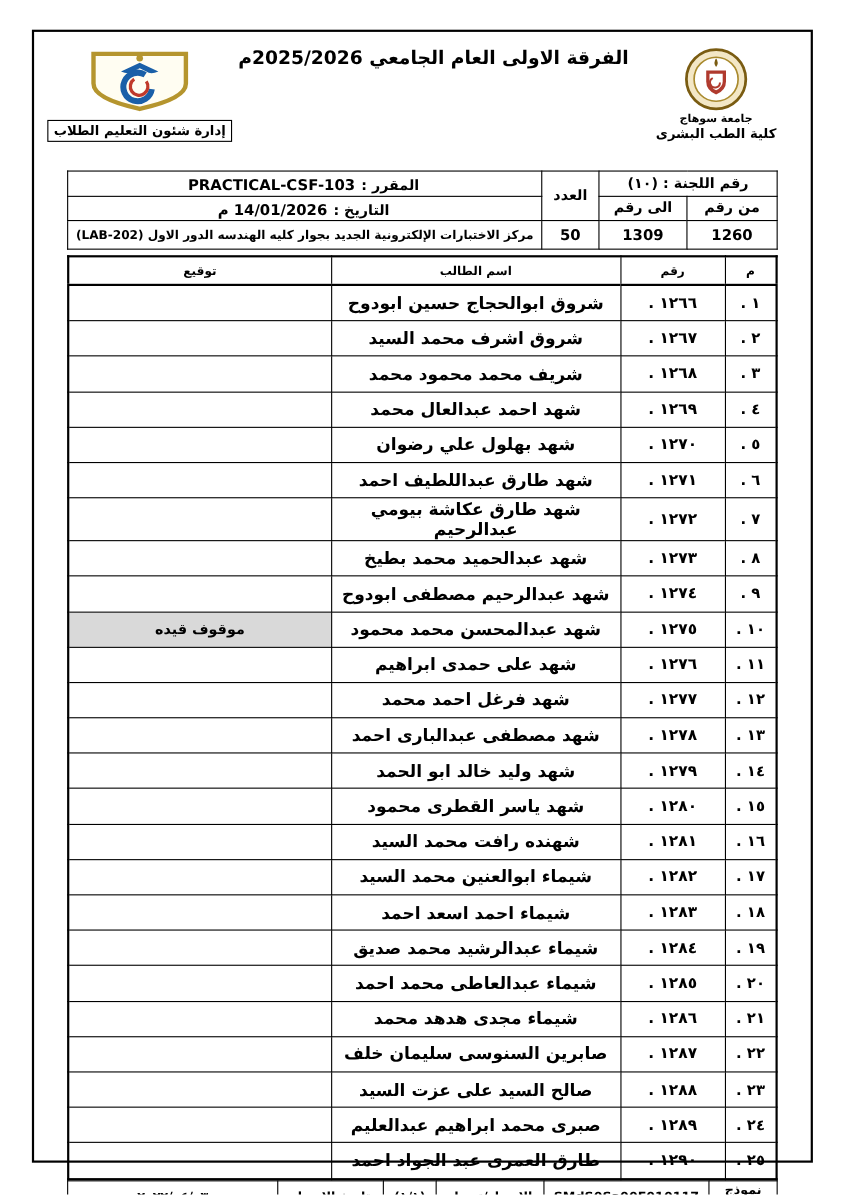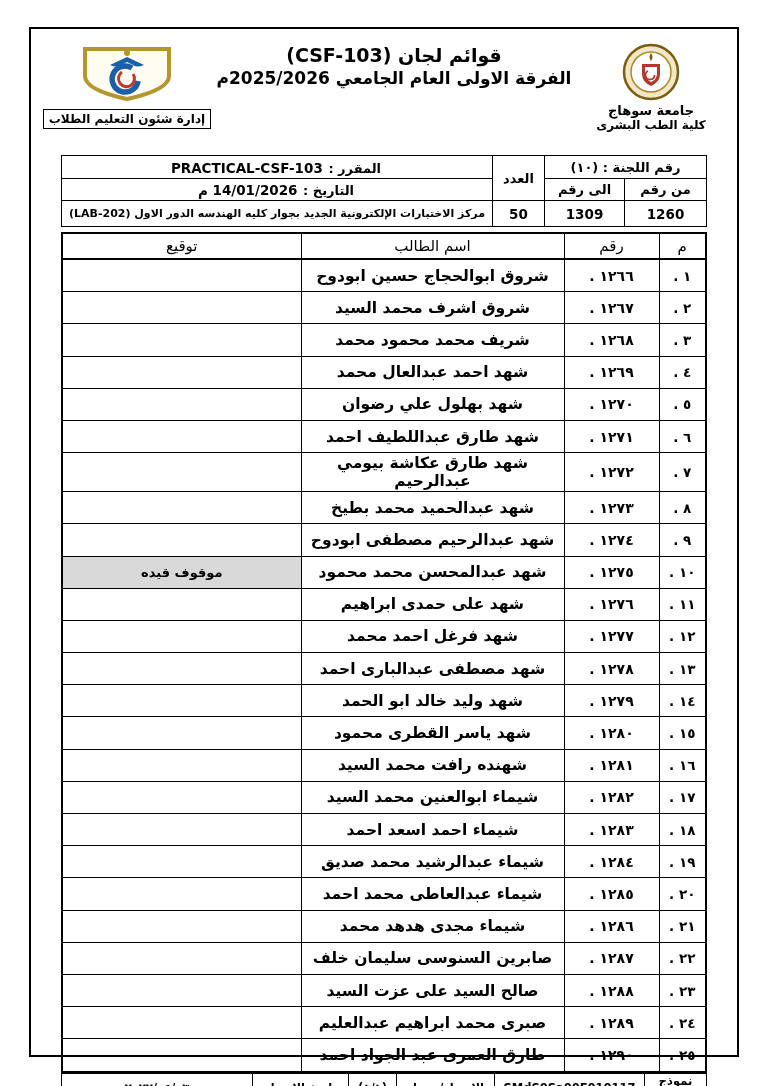--- a/index.html
+++ b/index.html
@@ -8,41 +8,41 @@
     font-family:"DejaVu Sans",sans-serif;position:relative;overflow:hidden;direction:rtl;
   }
   .page{
     position:absolute;top:27px;left:29px;width:710px;height:1030px;
     border:2px solid #000;box-sizing:border-box;
     padding:8px 30px 6px 30px;display:flex;flex-direction:column;
   }
   
   .header{display:flex;justify-content:space-between;align-items:flex-start;min-height:114px;}
   .uni-block{width:112px;display:flex;flex-direction:column;align-items:center;padding-top:6px;}
-  .uni-cap1{font-size:13px;font-weight:bold;margin-top:2px;}
+  .uni-cap1{font-size:10px;font-weight:bold;margin-top:2px;}
   .uni-cap2{font-size:12px;font-weight:bold;}
   .center-block{flex:1;display:flex;flex-direction:column;align-items:center;padding-top:4px;}
   .accred-row{display:flex;gap:34px;direction:ltr;align-items:flex-start;}
   .title1{font-size:19px;font-weight:bold;margin-top:3px;}
   .title2{font-size:17px;font-weight:bold;margin-top:2px;}
   .admin-block{width:132px;display:flex;flex-direction:column;align-items:center;padding-top:8px;}
   .admin-cap{border:1.5px solid #000;font-size:12px;font-weight:bold;padding:2px 5px;margin-top:6px;white-space:nowrap;}
   
   .info-table{width:100%;border-collapse:collapse;table-layout:fixed;font-weight:bold;margin-top:4px;}
   .info-table td{border:1px solid #000;text-align:center;padding:1px 4px;vertical-align:middle;}
   .info-table tr:nth-child(1) td{height:20px;}
   .info-table tr:nth-child(2) td{height:18px;}
   .info-table tr:nth-child(3) td{height:23px;}
   .cell-right{text-align:right;padding-right:6px !important;}
   .lbl{font-size:13px;}
   .val{font-size:13.5px;}
   .loc{font-size:11px;}
   
   .students-table{width:100%;border-collapse:collapse;table-layout:fixed;text-align:center;margin-top:5px;border:2px solid #000;}
-  .students-table th{border:1px solid #000;border-bottom:2.5px solid #000;font-size:15px;height:22px;font-weight:normal;}
+  .students-table th{border:1px solid #000;border-bottom:2.5px solid #000;font-size:11px;height:22px;font-weight:bold;}
   .students-table td{border:1px solid #000;height:29.2px;overflow:hidden;vertical-align:middle;}
   td.serial-cell{font-size:13.5px;font-weight:bold;}
   td.number-cell{font-size:14px;font-weight:bold;}
   td.name-cell{font-size:15.5px;font-weight:bold;}
   td.suspended{background:#d9d9d9;font-size:13px;font-weight:bold;}
   
   .footer-table{width:100%;border-collapse:collapse;table-layout:fixed;margin-top:auto;font-weight:bold;}
   .footer-table td{border:1px solid #000;height:20px;text-align:center;font-size:11.5px;padding:0 2px;vertical-align:middle;}
   .code-cell{font-size:12px;}
 </style>
@@ -60,21 +60,20 @@
         <path d="M29 10 q3 4 0 8 q-3 -4 0 -8z" fill="#7a5c12"></path>
         <path d="M20 21 h18 v10 q0 8 -9 12 q-9 -4 -9 -12 z" fill="#b03a2e"></path>
         <path d="M23 24 h12 v7 q0 5 -6 8 q-6 -3 -6 -8 z" fill="#ffffff"></path>
         <path d="M26 28 a4.5 4.5 0 1 0 6.5 4" fill="none" stroke="#b03a2e" stroke-width="1.8"></path>
       </svg>
       <div class="uni-cap1">جامعة سوهاج</div>
       <div class="uni-cap2">كلية الطب البشرى</div>
     </div>
 
     <div class="center-block">
-      <div class="title1">قوائم لجان (CSF-103)</div>
       <div class="title2">الفرقة الاولى العام الجامعي 2025/2026م</div>
     </div>
 
     <div class="admin-block">
       <svg width="98" height="58" viewBox="0 0 98 58">
         <path d="M7 4 h84 v27 q0 14 -42 23 q-42 -9 -42 -23 z" fill="#fffdf2" stroke="#b5952e" stroke-width="4"></path>
         <circle cx="49" cy="8" r="3" fill="#b5952e"></circle>
         <path d="M49 12 l-17 8 q7 3 11 0 l6 -3 l6 3 q4 3 11 0 z" fill="#1a5fa8"></path>
         <path d="M60 36 a13 13 0 1 1 -6 -13" fill="none" stroke="#1a5fa8" stroke-width="5.5"></path>
         <path d="M44 27 a8 8 0 1 0 11 2" fill="none" stroke="#c0392b" stroke-width="3"></path>

